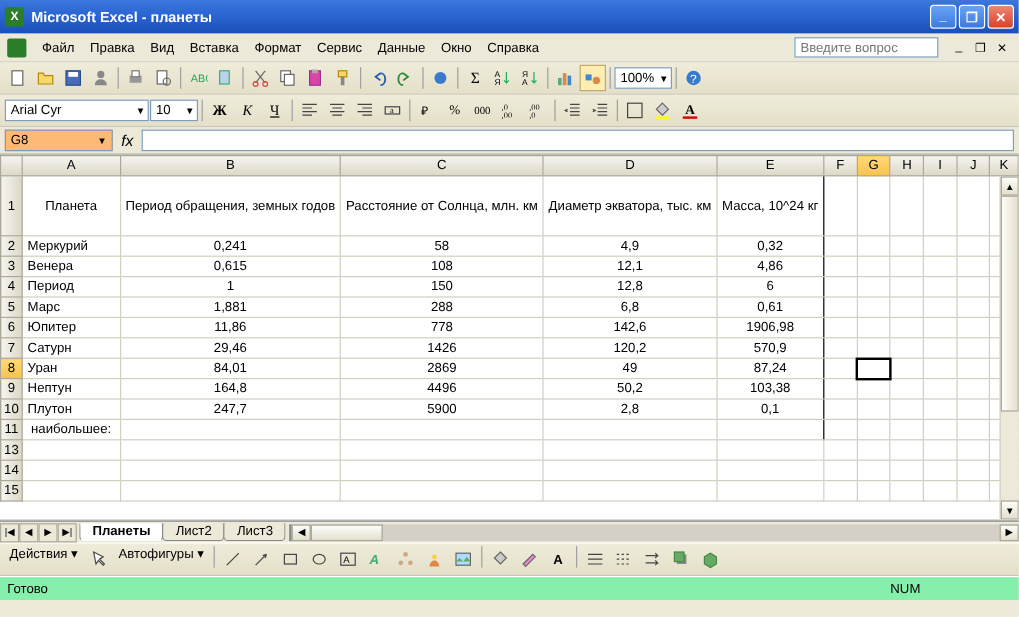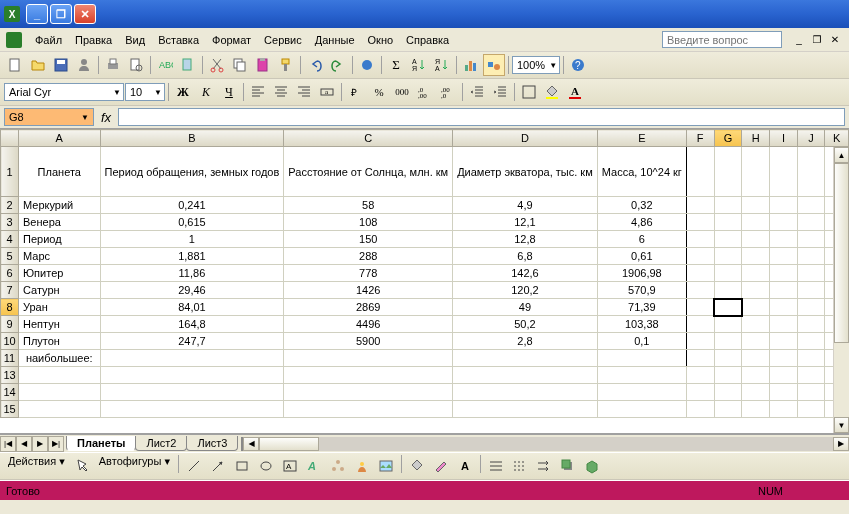--- a/index.html
+++ b/index.html
@@ -67,28 +67,29 @@
 .tab-nav-btn { width: 16px; height: 16px; border: 1px solid #aca899; background: #ece9d8; display: flex; align-items: center; justify-content: center; font-size: 8px; cursor: pointer; }
 .sheet-tab { padding: 1px 10px; border: 1px solid #888; border-top: none; background: #ece9d8; cursor: pointer; margin-right: -1px; border-radius: 0 0 4px 4px; }
 .sheet-tab.active { background: #fff; font-weight: bold; border-bottom-color: #fff; }
 .tabs-scroll { flex: 1; background: #d4d0c8; border-left: 2px solid #888; margin-left: 4px; display: flex; align-items: center; }
 .scrollbar-h-btn { width: 16px; height: 14px; background: linear-gradient(to bottom, #fdfdfb, #e3e0cd); border: 1px solid #aca899; display: flex; align-items: center; justify-content: center; font-size: 8px; }
 .scrollbar-h-thumb { flex: 0 0 60px; height: 14px; background: linear-gradient(to bottom, #fdfdfb, #e3e0cd); border: 1px solid #aca899; }
 
 .draw-toolbar { background: linear-gradient(to bottom, #efecdb, #e3dfc8); padding: 2px 4px; display: flex; align-items: flex-start; gap: 2px; border-top: 1px solid #fff; border-bottom: 1px solid #cbc7b8; font-size: 11px; }
 .draw-label { padding: 0 4px; }
 
-.statusbar { background: #be185d; height: 20px; display: flex; align-items: center; padding: 0 6px; font-size: 11px; border-top: 1px solid #fff; }
+.statusbar { background: #86efac; height: 20px; display: flex; align-items: center; padding: 0 6px; font-size: 11px; border-top: 1px solid #fff; }
 .statusbar .spacer { flex: 1; }
 </style>
 </head>
 <body>
 
 <div class="titlebar">
   <span class="icon">X</span>
+  <span class="title">Microsoft Excel - планеты</span>
   <div class="win-btns">
     <div class="win-btn min">_</div>
     <div class="win-btn max">❐</div>
     <div class="win-btn close">✕</div>
   </div>
 </div>
 
 <div class="menubar">
   <span class="excel-icon"></span>
   <span class="menu-item"><span>Файл</span></span>
@@ -460,21 +461,21 @@
           <td class="txt  "></td>
           <td class="txt  "></td>
           <td class="txt  "></td>
         </tr>
         <tr class="">
           <th class="rowhead selected-row">8</th>
           <td class="txt bl ">Уран</td>
           <td class="num bl ">84,01</td>
           <td class="num bl ">2869</td>
           <td class="num bl ">49</td>
-          <td class="num bl br ">71,39</td>
+          <td class="num bl br ">87,24</td>
           <td class="txt  "></td>
           <td class="txt  active-cell"></td>
           <td class="txt  "></td>
           <td class="txt  "></td>
           <td class="txt  "></td>
           <td class="txt  "></td>
         </tr>
         <tr class="">
           <th class="rowhead ">9</th>
           <td class="txt bl ">Нептун</td>
@@ -689,14 +690,14 @@
   <div class="tb-btn">
       <svg class="tb-svg" viewBox="0 0 16 16">
         <path d="M3 6l5-3 5 3v6l-5 3-5-3z" fill="#6a6" stroke="#484"></path>
       </svg>
     </div>
 </div>
 
 <div class="statusbar">
   <span>Готово</span>
   <span class="spacer"></span>
-  <span style="margin-right:60px">NUM</span>
+  <span style="margin-right:76px">NUM</span>
 </div>
 
 </body></html>

